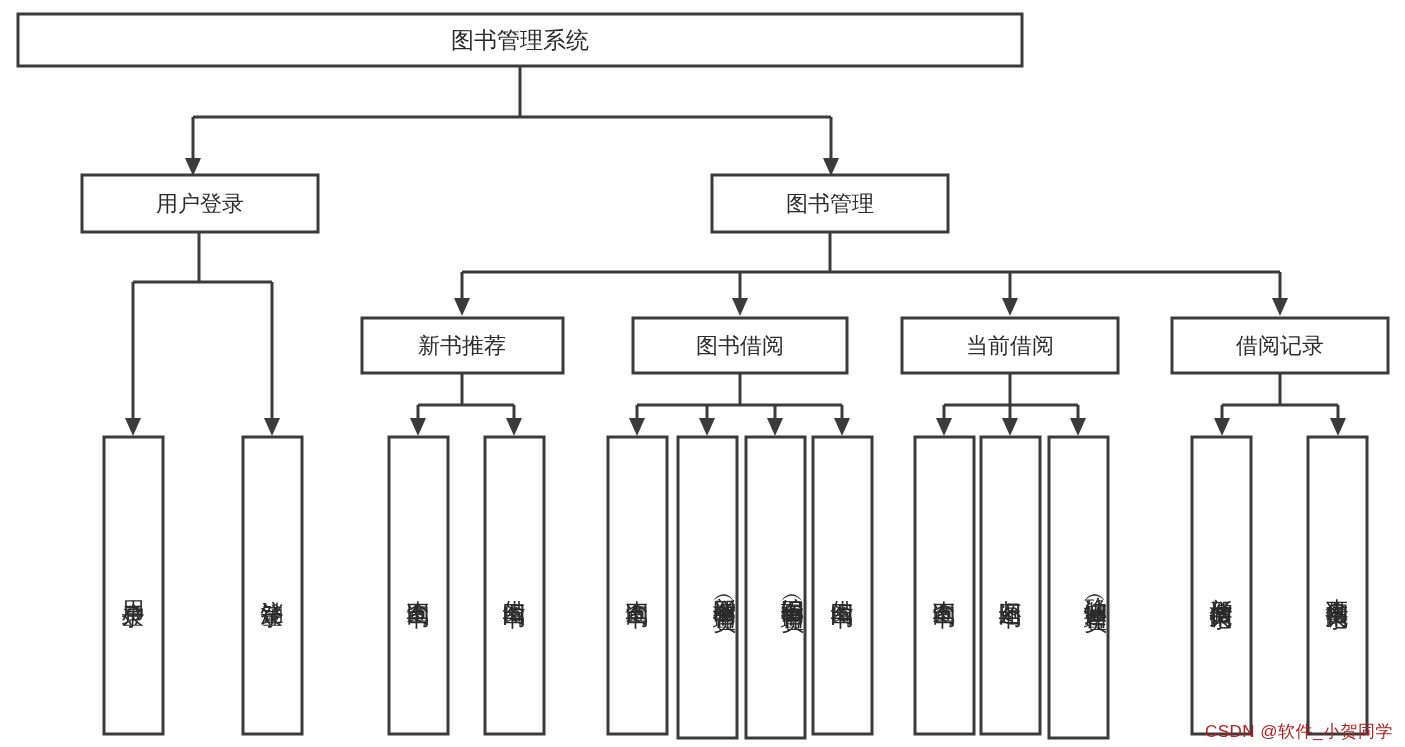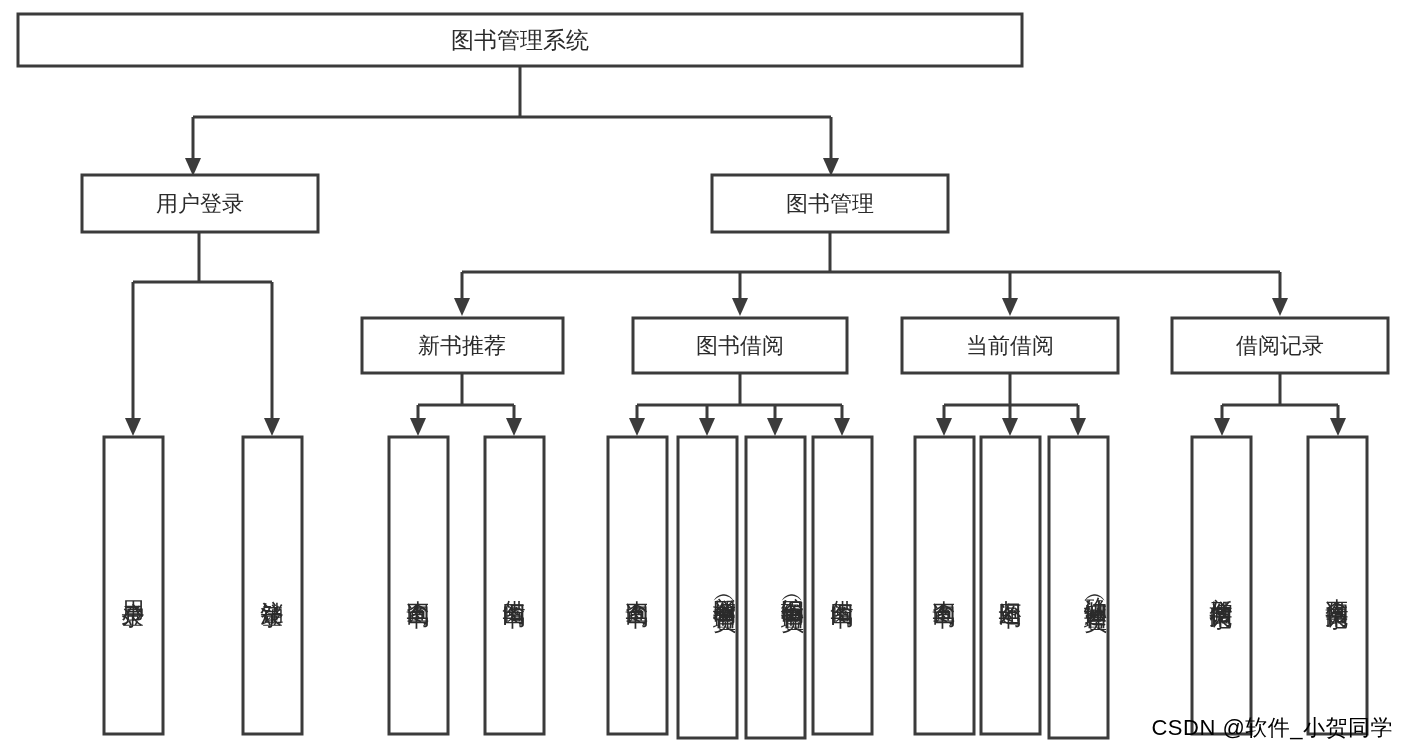--- a/index.html
+++ b/index.html
@@ -30,22 +30,22 @@
     line-height:1.05;
     letter-spacing:2px;
     text-align:center;
     white-space:nowrap;
     pointer-events:none;
   }
   #watermark{
     position:absolute;
     right:12px;bottom:4px;
     font-family:"Liberation Sans","DejaVu Sans",sans-serif;
-    font-size:22px;
-    color:#000000;
+    font-size:17px;
+    color:#b91c1c;
     letter-spacing:0.5px;
     white-space:nowrap;
   }
 </style>
 </head>
 <body>
 
 <svg id="diagram" viewBox="0 0 1405 747">
 
   <g>

